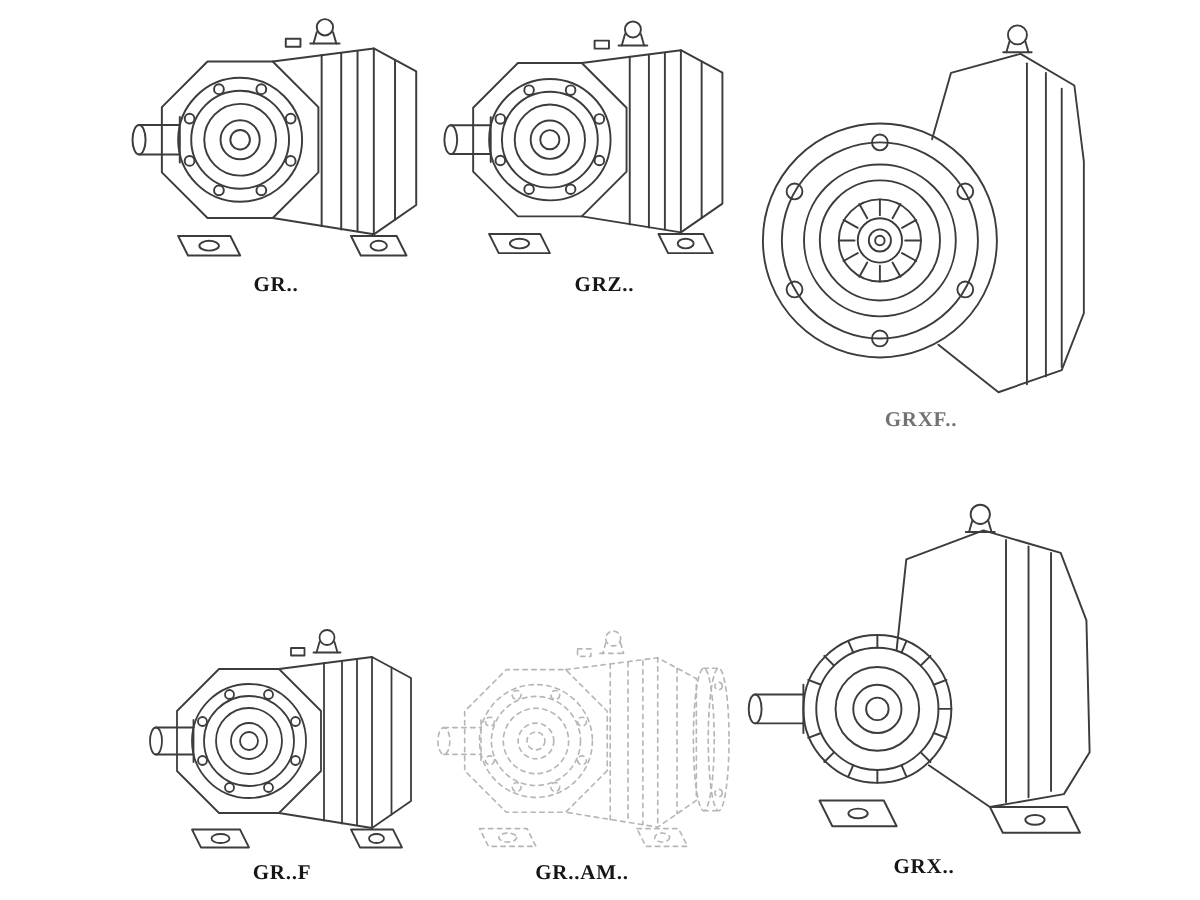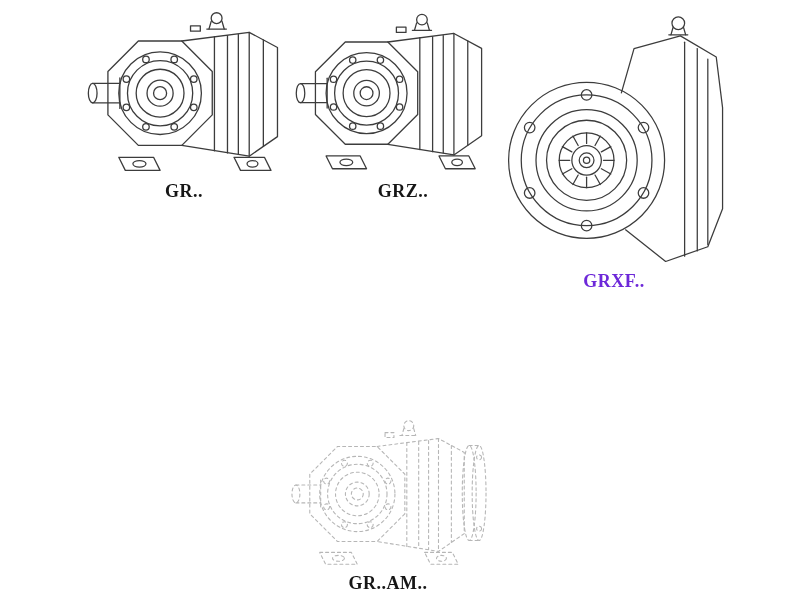--- a/index.html
+++ b/index.html
@@ -3,21 +3,21 @@
 <meta charset="utf-8">
 <style>
   html,body{margin:0;padding:0;background:#fff;}
   .page{
     position:relative;width:800px;height:600px;background:#fff;
     font-family:"Liberation Serif", serif;overflow:hidden;
   }
   figure.fig{position:absolute;margin:0;display:flex;flex-direction:column;align-items:center;}
   figure.fig svg.drawing{width:100%;height:calc(100% - 26px);}
   .label{
-    height:24px;line-height:22px;font-weight:700;font-size:18px;
+    height:24px;line-height:22px;font-weight:700;font-size:14px;
     color:#161616;letter-spacing:.5px;text-align:left;white-space:nowrap;
   }
   svg.drawing use{stroke:var(--line,#3c3c3c);fill:none;stroke-width:1.2;stroke-linejoin:round;stroke-linecap:round;}
   figure.dashed svg.drawing use{stroke:var(--line-light,#b6b6b6);stroke-dasharray:3 3;stroke-width:1.1;}
   
   .f-gr  {left:84px;  top:2px;   width:200px; height:204px;}
   .f-grz {left:292px; top:2px;   width:196px; height:204px;}
   .f-grxf{left:497px; top:0px;   width:234px; height:296px;}
   .f-grf {left:88px;  top:210px; width:204px; height:200px;}
   .f-grad{left:292px; top:210px; width:202px; height:202px;}
@@ -206,28 +206,40 @@
     <svg class="drawing" viewBox="0 0 184 160">
       <use href="#geo-foot-gearbox" xlink:href="#geo-foot-gearbox"></use>
     </svg>
     <figcaption class="label" style="color: rgb(22, 22, 22); margin-left: 26px;">GRZ..</figcaption>
   </figure>
 
   <figure class="fig f-grxf">
     <svg class="drawing" viewBox="0 0 222 252">
       <use href="#geo-grxf" xlink:href="#geo-grxf"></use>
     </svg>
-    <figcaption class="label" style="color: #6d28d9;">GRXF..</figcaption>
-  </figure>
-
-
-
+    <figcaption class="label" style="color: #737373;">GRXF..</figcaption>
+  </figure>
+
+
+
+  <figure class="fig f-grff">
+    <svg class="drawing" viewBox="0 0 184 160">
+      <use href="#geo-foot-gearbox" xlink:href="#geo-foot-gearbox"></use>
+    </svg>
+    <figcaption class="label" style="color: rgb(22, 22, 22);">GR..F</figcaption>
+  </figure>
 
   <figure class="fig f-gram dashed">
     <svg class="drawing" viewBox="0 0 202 160">
       <use href="#geo-foot-gearbox" xlink:href="#geo-foot-gearbox"></use>
       <use href="#geo-motorflange-extras" xlink:href="#geo-motorflange-extras"></use>
     </svg>
     <figcaption class="label" style="color: rgb(22, 22, 22);">GR..AM..</figcaption>
   </figure>
 
+  <figure class="fig f-grx">
+    <svg class="drawing" viewBox="0 0 222 242">
+      <use href="#geo-grx" xlink:href="#geo-grx"></use>
+    </svg>
+    <figcaption class="label" style="color: rgb(22, 22, 22);">GRX..</figcaption>
+  </figure>
 
 </div>
 
 </body></html>

